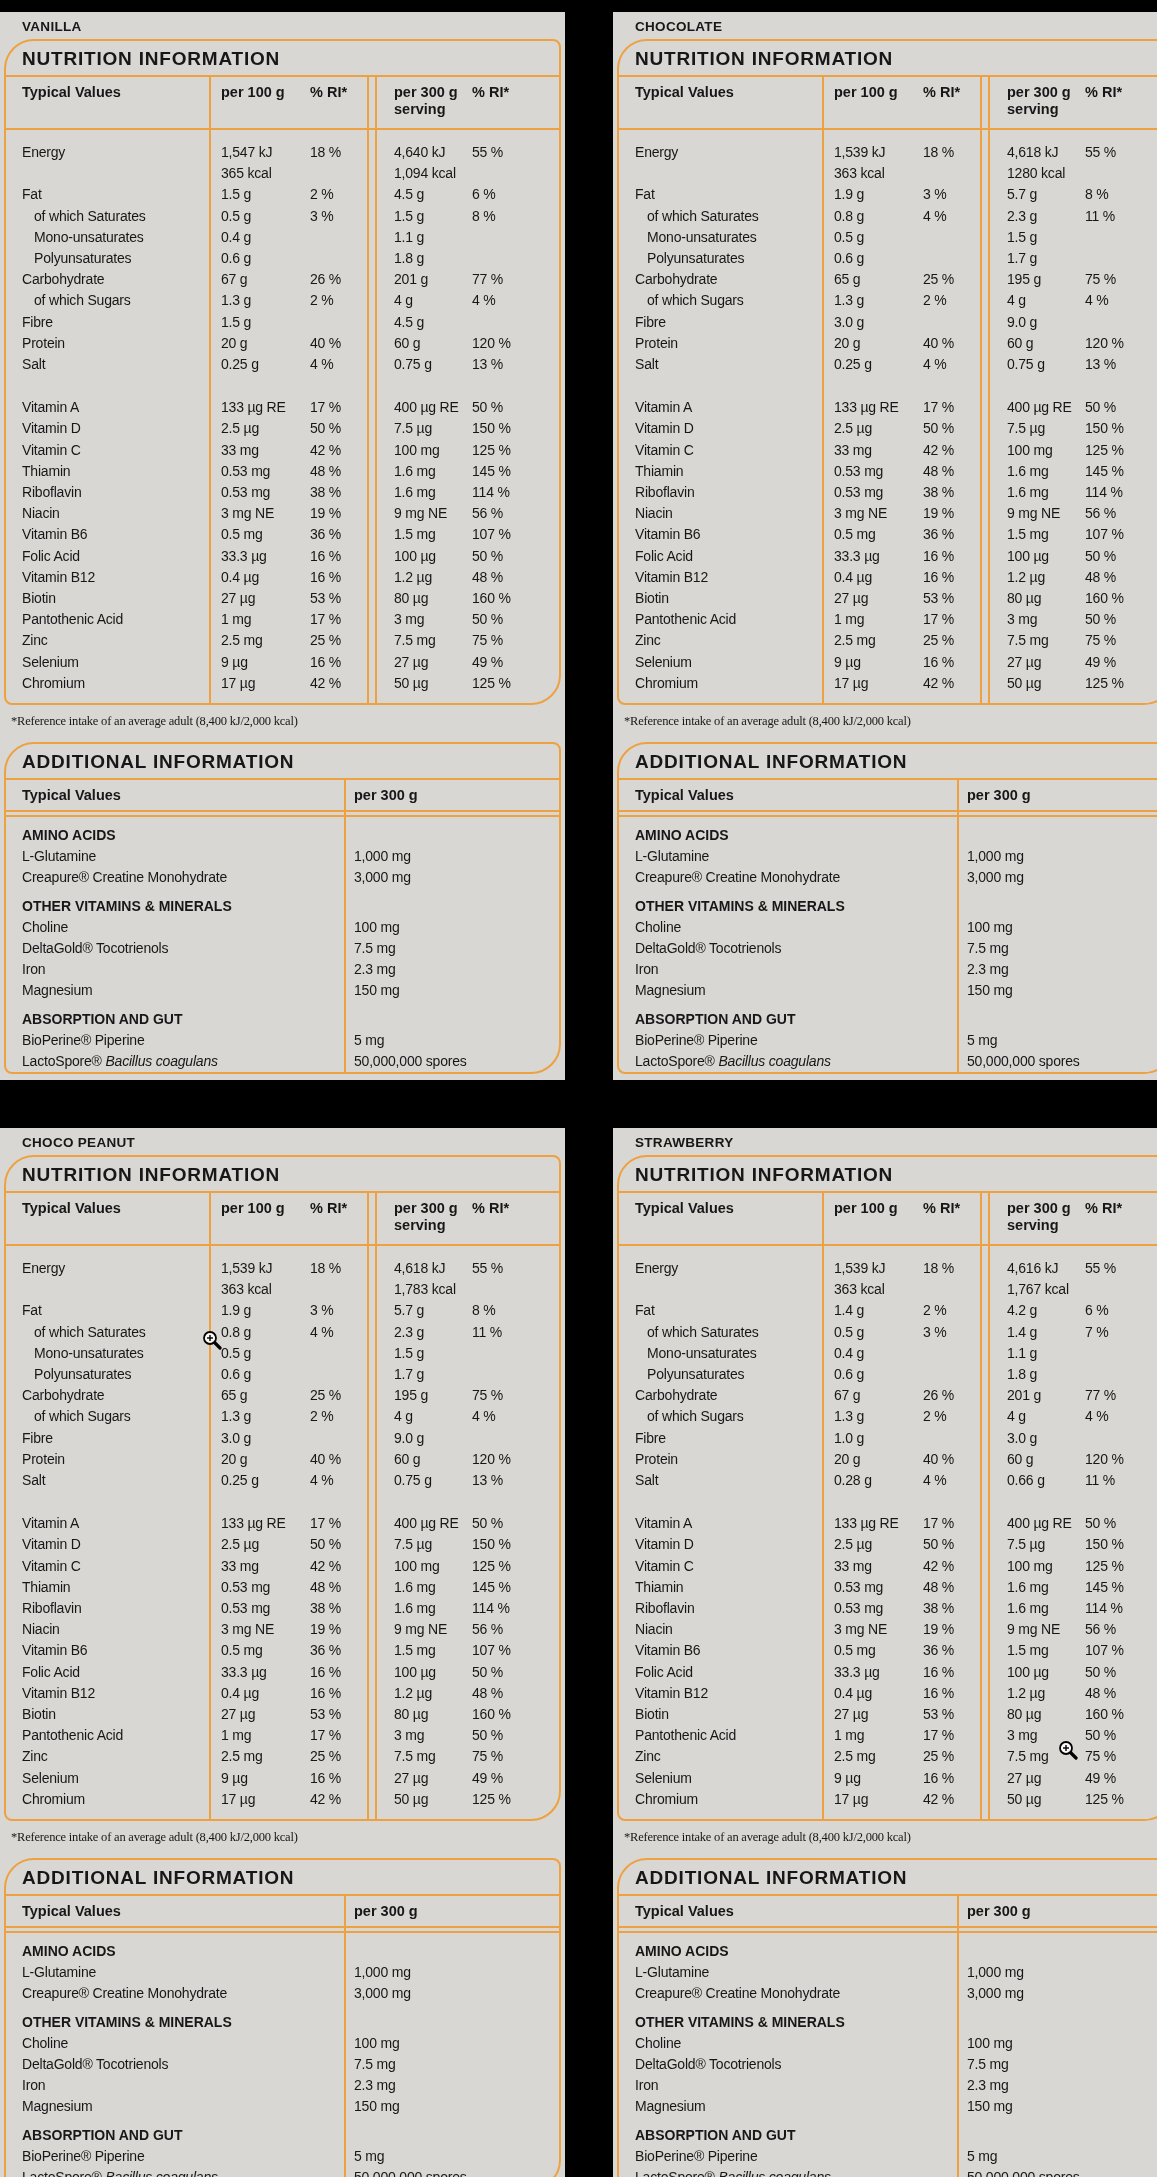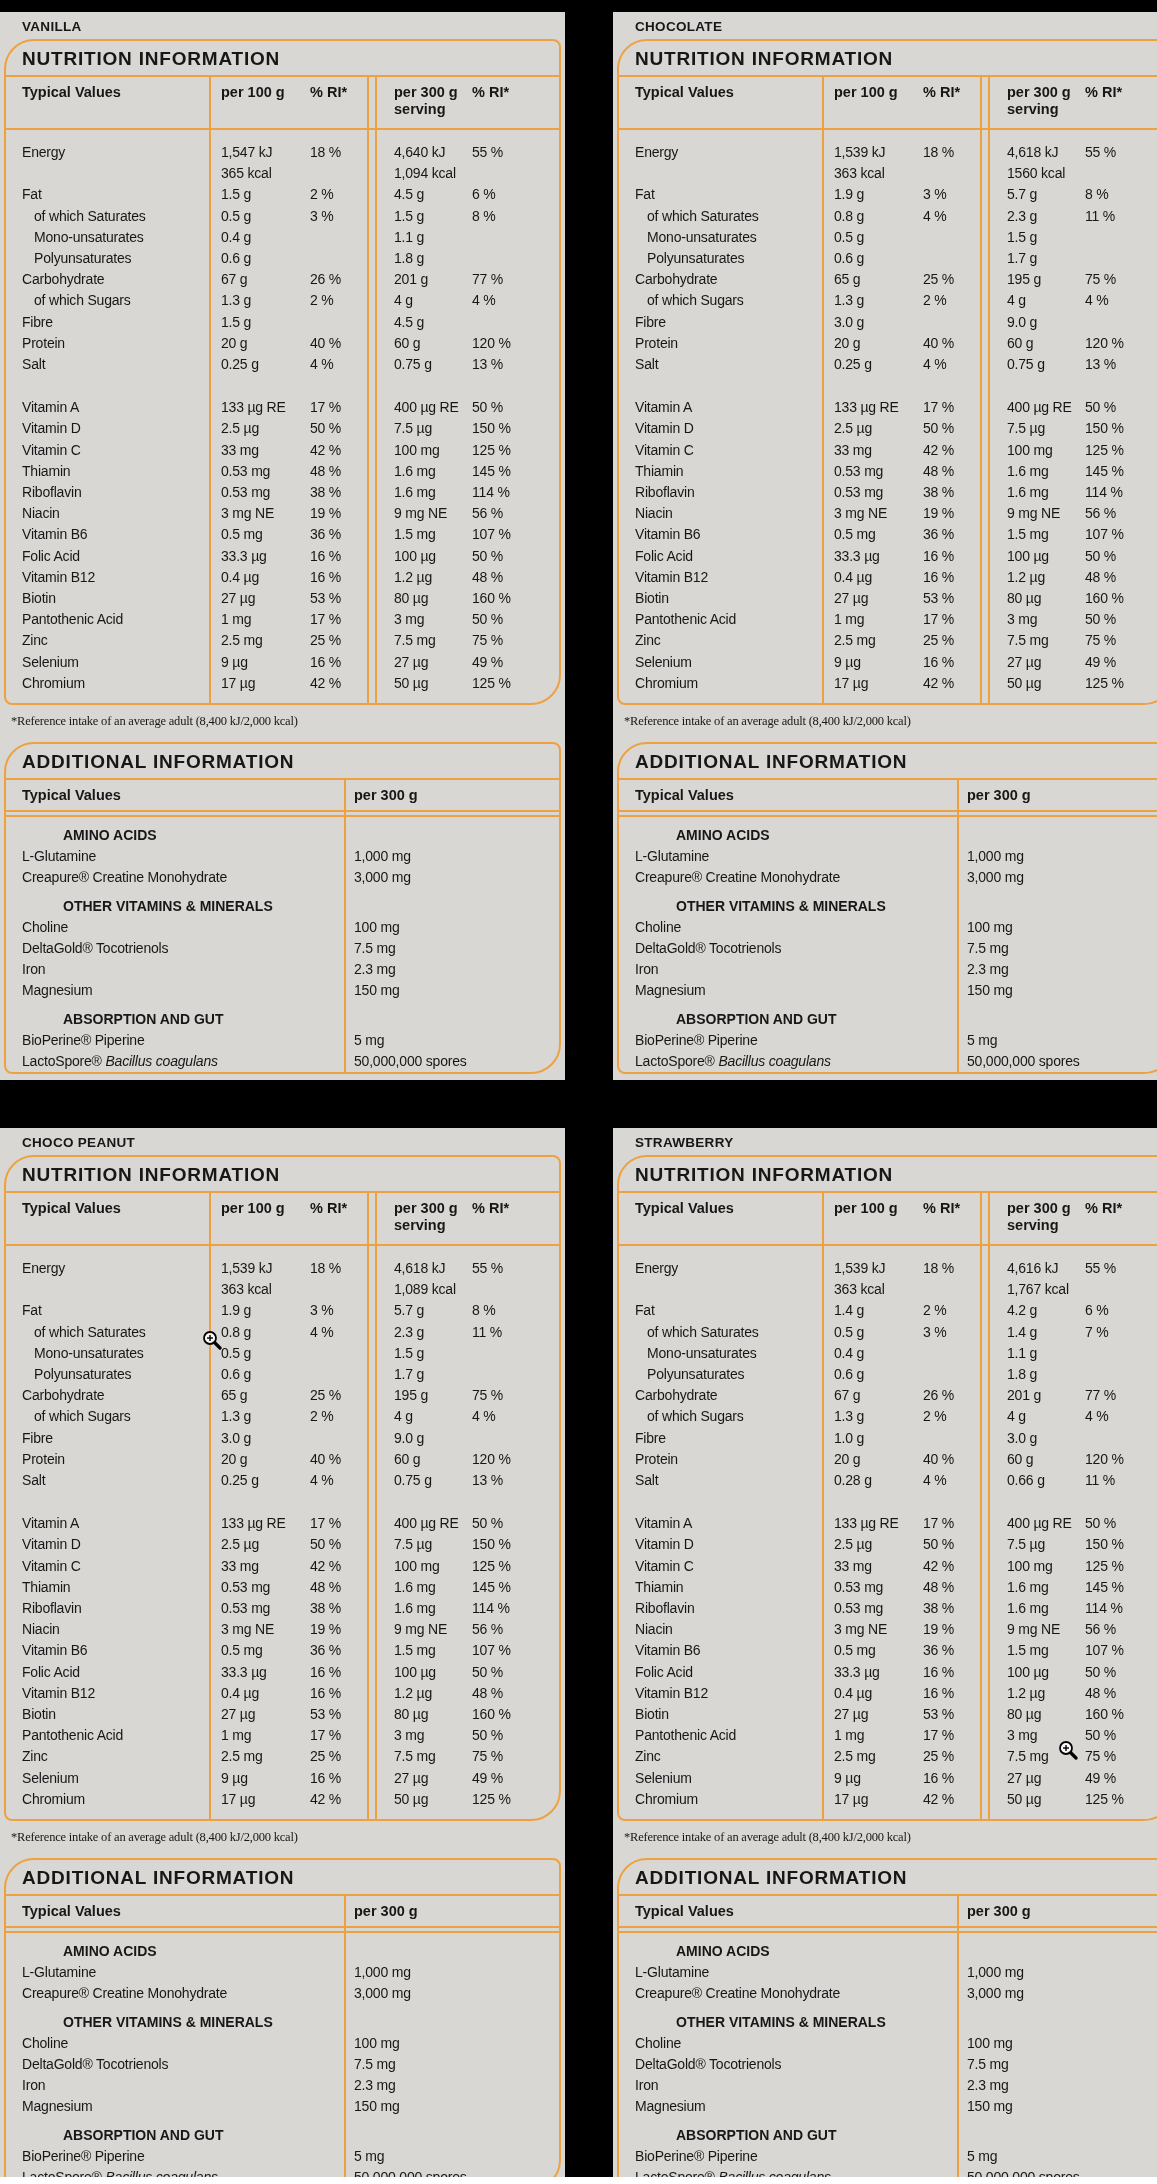--- a/index.html
+++ b/index.html
@@ -97,21 +97,20 @@
   .abody{padding:8px 0 0 0;}
   .arow{
     display:grid;grid-template-columns:338px 1fr;
     line-height:21px;font-size:14px;letter-spacing:-.2px;
   }
   .arow .al{padding-left:16px;}
   .arow .av{padding-left:10px;}
   .sech{
     font-weight:700;padding-left:16px;line-height:21px;font-size:14px;
     margin-top:8px;
-    margin-left:41px;
   }
   .sech.first{margin-top:0;}
   .footnote{
     margin:9px 0 0 11px;
     font-size:12.5px;letter-spacing:-.2px;font-family:Liberation Serif, serif;
   }
   .cursor{
     position:absolute;width:20px;height:20px;z-index:5;pointer-events:none;
   }
 </style>
@@ -480,21 +479,21 @@
             <div class="nbody">
               <div class="nrow">
                 <div class="cell lbl">Energy</div>
                 <div class="cell val">
                   <div>1,539 kJ</div>
                   <div>363 kcal</div>
                 </div>
                 <div class="cell ri">18 %</div>
                 <div class="cell v3">
                   <div>4,618 kJ</div>
-                  <div>1560 kcal</div>
+                  <div>1280 kcal</div>
                 </div>
                 <div class="cell r3">55 %</div>
               </div>
               <div class="nrow">
                 <div class="cell lbl">Fat</div>
                 <div class="cell val">
                   <div>1.9 g</div>
                 </div>
                 <div class="cell ri">3 %</div>
                 <div class="cell v3">
@@ -819,21 +818,21 @@
             <div class="nbody">
               <div class="nrow">
                 <div class="cell lbl">Energy</div>
                 <div class="cell val">
                   <div>1,539 kJ</div>
                   <div>363 kcal</div>
                 </div>
                 <div class="cell ri">18 %</div>
                 <div class="cell v3">
                   <div>4,618 kJ</div>
-                  <div>1,089 kcal</div>
+                  <div>1,783 kcal</div>
                 </div>
                 <div class="cell r3">55 %</div>
               </div>
               <div class="nrow">
                 <div class="cell lbl">Fat</div>
                 <div class="cell val">
                   <div>1.9 g</div>
                 </div>
                 <div class="cell ri">3 %</div>
                 <div class="cell v3">

